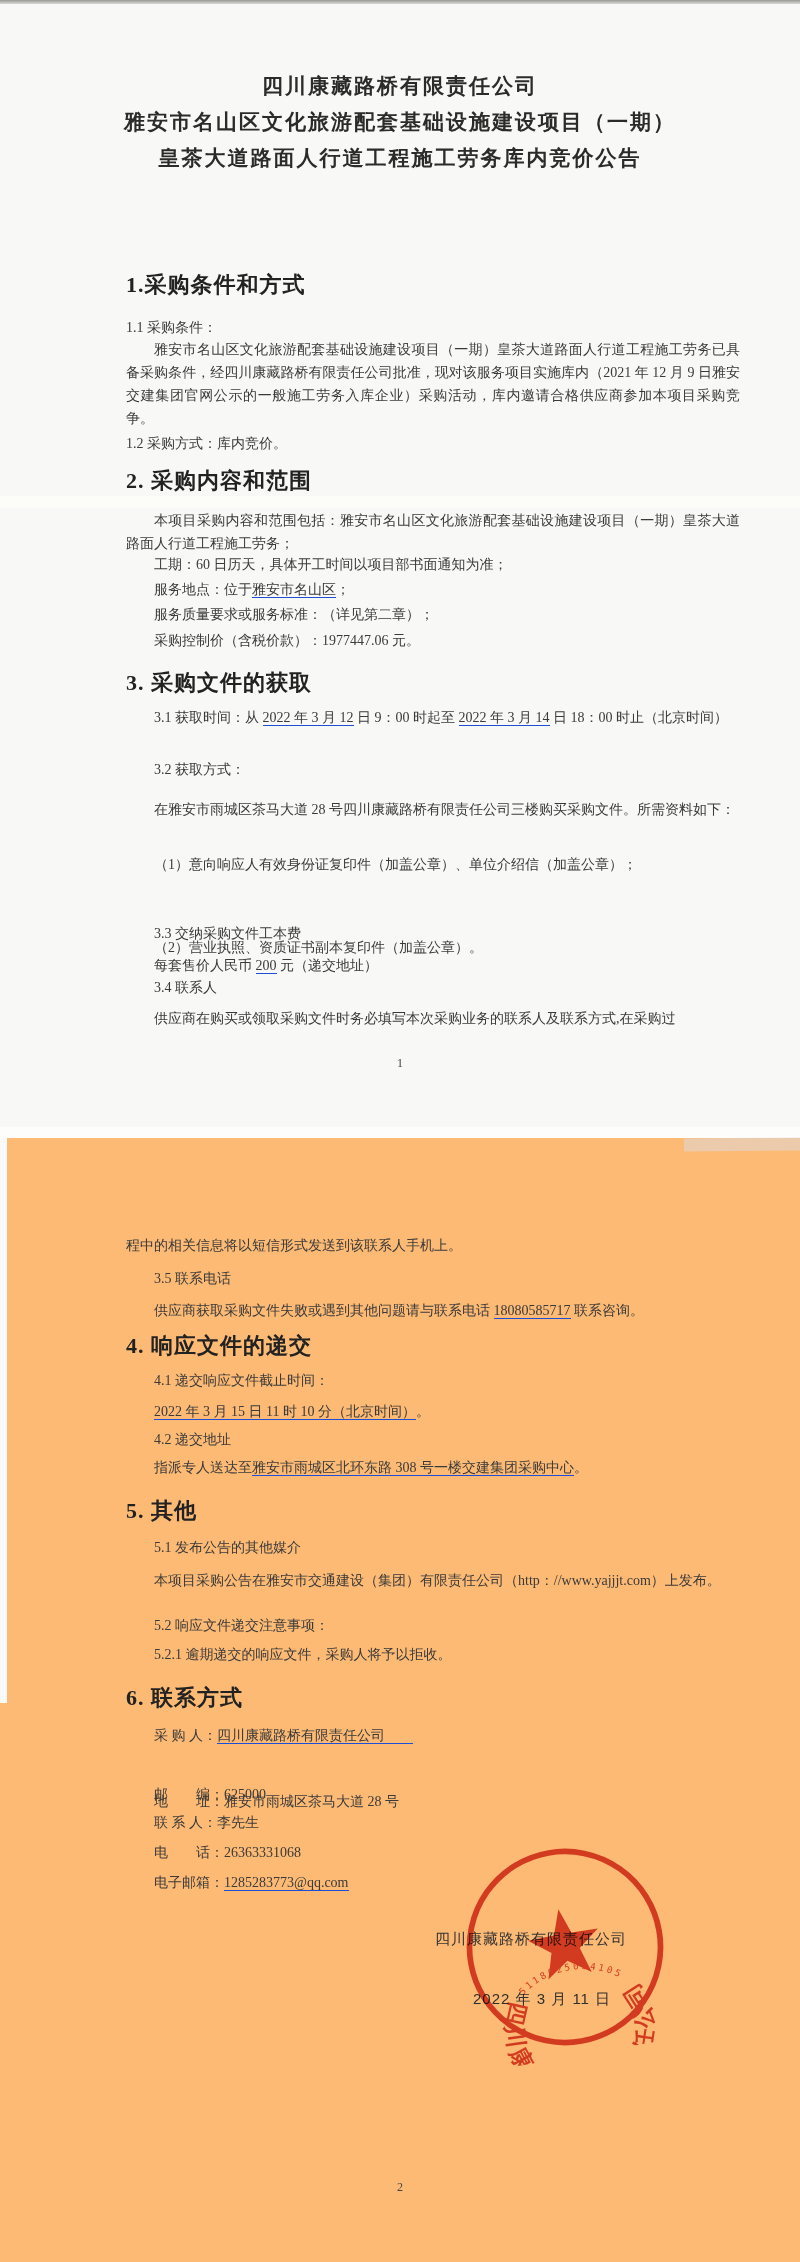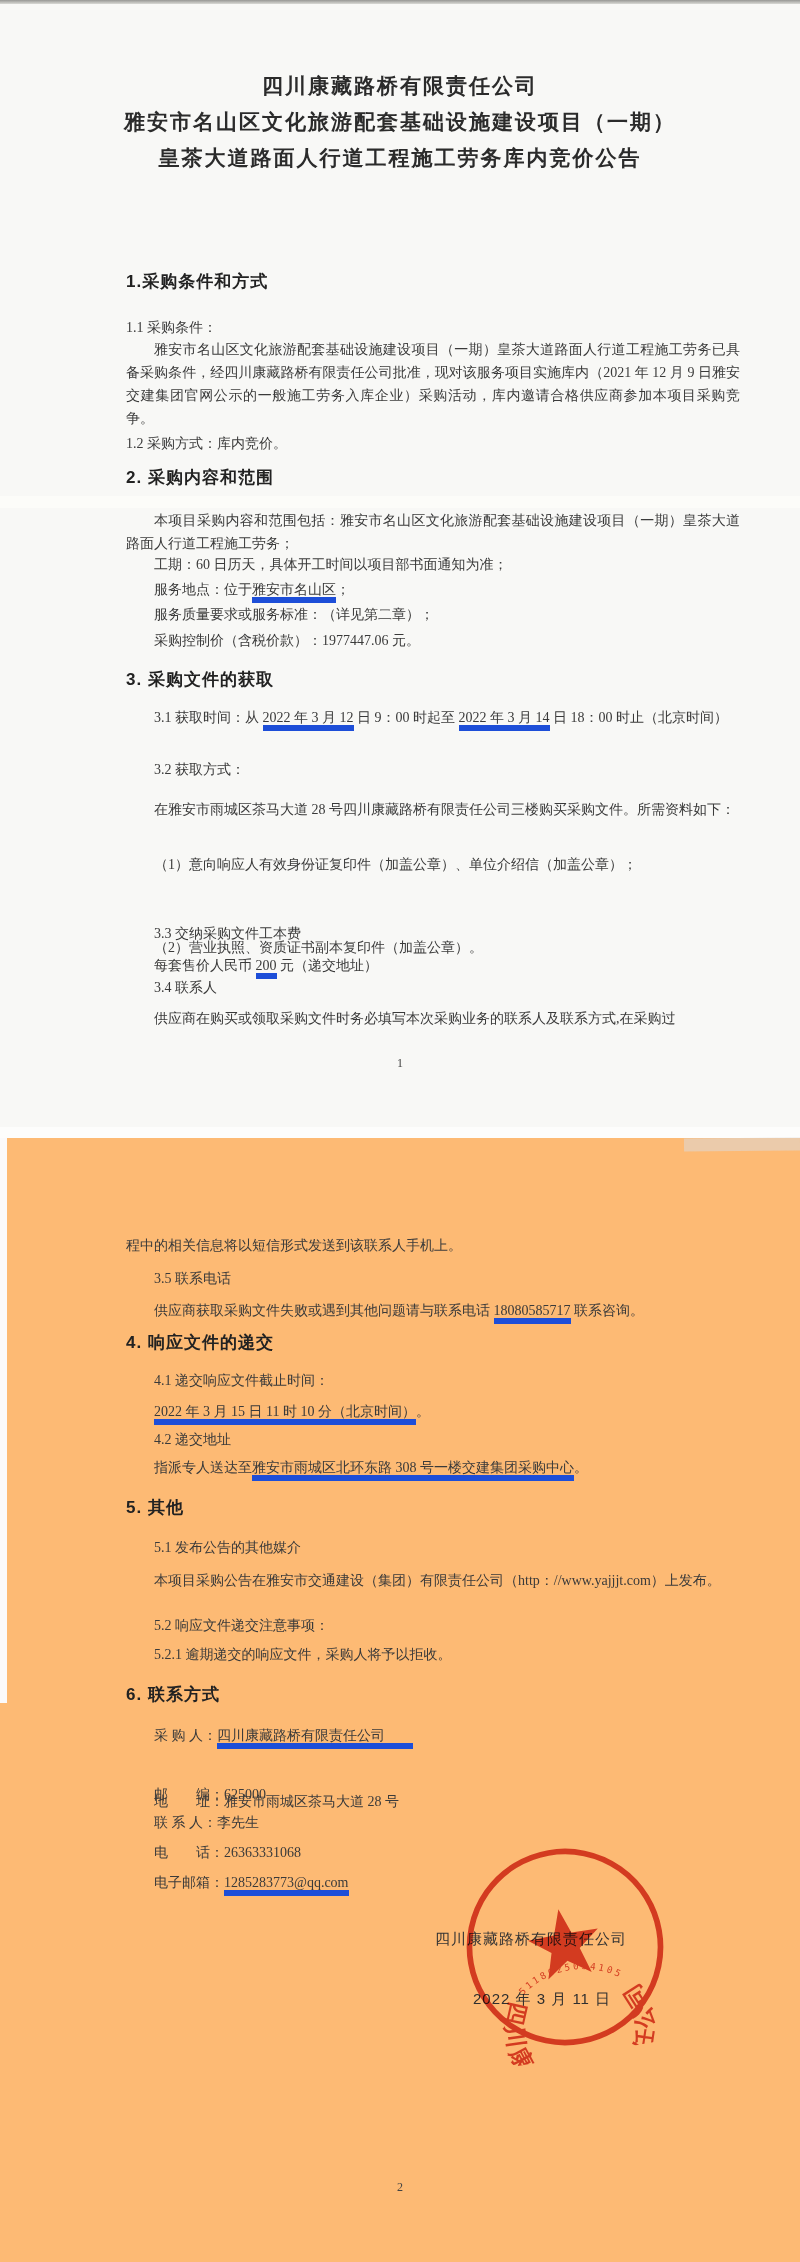--- a/index.html
+++ b/index.html
@@ -13,26 +13,26 @@
   #page-gap{position:absolute;top:1127px;left:0;width:800px;height:11px;background:#fdfdfc;}
   #p2-smudge{position:absolute;left:684px;top:0;width:116px;height:13px;
              background:#dcd8d8;opacity:.55;transform:rotate(-.6deg);}
   #p2-sliver{position:absolute;left:0;top:0;width:7px;height:565px;background:#fbfafb;}
   #p1-fold{position:absolute;left:0;top:492px;width:800px;height:12px;background:#fdfdfa;opacity:.8;}
 
   .ln{position:absolute;left:126px;width:614px;font-size:14px;line-height:20px;}
   .ind{left:154px;width:586px;}
   .para{text-indent:28px;text-align:justify;line-height:23px;}
   .lh27{line-height:27px;}
-  .h{position:absolute;left:126px;font-family:Liberation Sans, sans-serif;
-     font-weight:bold;font-size:17px;color:#222;letter-spacing:1px;}
+  .h{position:absolute;left:126px;font-family:Liberation Serif, serif;
+     font-weight:bold;font-size:22px;color:#222;letter-spacing:1px;}
   .title{position:absolute;left:0;width:800px;text-align:center;
          font-family:"Liberation Sans","DejaVu Sans",sans-serif;
          font-weight:bold;font-size:21px;color:#2b2b2b;letter-spacing:2px;}
-  .u{border-bottom:6px solid #1d4ed8;}
+  .u{border-bottom:1px solid #1d4ed8;}
   .pageno{position:absolute;left:0;width:800px;text-align:center;font-size:12px;color:#444;}
   #signature-company{position:absolute;left:435px;top:792px;font-size:15px;color:#333;letter-spacing:1px;}
   #seal-date{position:absolute;left:473px;top:852px;font-size:15px;color:#2f2f2f;
              font-family:"Liberation Sans","DejaVu Sans",sans-serif;letter-spacing:1px;}
   #seal{position:absolute;left:456px;top:700px;width:218px;height:218px;
         opacity:.88;mix-blend-mode:multiply;transform:rotate(-10deg);}
 </style>
 </head>
 <body>
 

